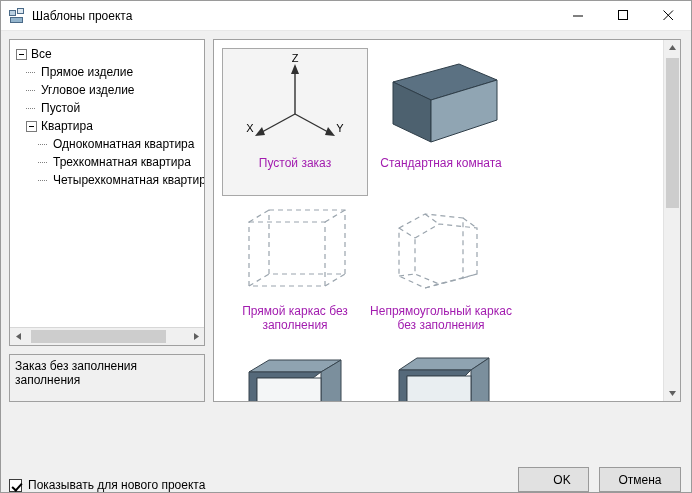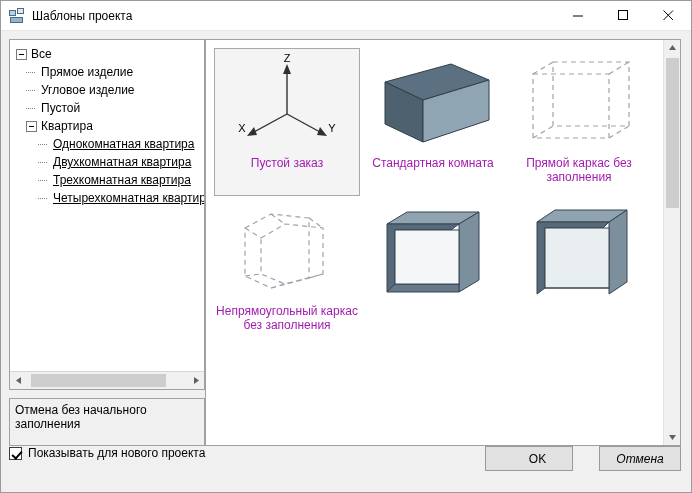--- a/index.html
+++ b/index.html
@@ -49,20 +49,21 @@
     width: 45px; height: 30px;
     display: flex; align-items: center; justify-content: center;
     background: transparent;
   }
   .cap-btn svg { display: block; }
   
   .content {
     flex: 1 1 auto;
     display: flex;
     padding: 8px 10px 0 8px;
+    gap: 8px;
     min-height: 0;
   }
   .left-col {
     width: 196px;
     display: flex; flex-direction: column;
     flex: 0 0 auto;
     min-height: 0;
   }
   .tree-panel {
     background: #ffffff;
@@ -99,21 +100,21 @@
   .tnode .dash {
     width: 11px; height: 11px;
     margin-right: 4px; position: relative; flex: 0 0 auto;
   }
   .tnode .dash::before {
     content: ""; position: absolute;
     left: 0px; top: 5px; width: 9px; height: 1px;
     border-top: 1px dotted #808080;
   }
   .indent1 { padding-left: 10px; }
-  .indent2 { padding-left: 22px; text-decoration: underline; }
+  .indent2 { padding-left: 22px; }
   
   .hscroll {
     position: absolute;
     left: 0; right: 0; bottom: 0;
     height: 18px;
     background: #f0f0f0;
     border-top: 1px solid #d7d7d7;
     display: flex; align-items: center;
   }
   .hsc-btn {
@@ -191,23 +192,24 @@
   }
   .vsc-btn.bottom { position: absolute; bottom: 0; }
   .vsc-thumb {
     position: absolute; top: 18px; left: 2px;
     width: 13px; height: 150px; background: #cdcdcd;
   }
   
   .footer {
     flex: 0 0 auto;
     height: 46px;
-    display: flex; align-items: flex-start;
+    display: flex; align-items: flex-end;
     padding: 0 10px 0 8px;
-    gap: 26px;
+    gap: 10px;
+    margin-top: 44px;
   }
   .chk-wrap { display: flex; align-items: center; gap: 6px; flex: 0 0 auto; }
   .chk {
     width: 13px; height: 13px;
     border: 1px solid #3c3c3c;
     background: #fff;
     position: relative;
   }
   .chk::after {
     content: "";
@@ -220,22 +222,22 @@
     height: 25px;
     border: 1px solid #adadad;
     background: #e1e1e1;
     font-size: 12px;
     color: #000;
     display: flex; align-items: center; justify-content: center;
     padding: 0 10px;
     flex: 0 0 auto;
   }
   .btn.wide { width: 165px; }
-  .btn.ok { width: 88px; border-color: #9a9a9a; padding-left: 27px; }
-  .btn.cancel { width: 82px; border-color: #9a9a9a; font-style: italic; }
+  .btn.ok { width: 71px; border-color: #9a9a9a; padding-left: 27px; }
+  .btn.cancel { width: 82px; border-color: #9a9a9a; }
   .spacer { flex: 1 1 auto; }
   .gap { width: 8px; flex: 0 0 auto; }
 </style>
 </head>
 <body>
 
 <div class="window">
 
   <div class="titlebar">
     <div class="title-icon">
@@ -293,24 +295,20 @@
           <div class="tnode indent1">
             <span class="twist"></span>
             <span>Квартира</span>
           </div>
 
           <div class="tnode indent2">
             <span class="dash"></span>
             <span>Однокомнатная квартира</span>
           </div>
 
-          <div class="tnode indent2">
-            <span class="dash"></span>
-            <span>Двухкомнатная квартира</span>
-          </div>
 
           <div class="tnode indent2">
             <span class="dash"></span>
             <span>Трехкомнатная квартира</span>
           </div>
 
           <div class="tnode indent2">
             <span class="dash"></span>
             <span>Четырехкомнатная квартира</span>
           </div>
@@ -327,21 +325,21 @@
             <div class="hsc-thumb"></div>
           </div>
           <div class="hsc-btn">
             <svg width="7" height="7" viewBox="0 0 7 7">
                 <polygon points="2,0 2,7 7,3.5" fill="#606060"></polygon>
               </svg>
           </div>
         </div>
       </div>
 
-      <div class="desc-panel">Отмена без начального заполнения</div>
+      <div class="desc-panel">Заказ без заполнения заполнения</div>
     </div>
 
     <div class="gallery-wrap">
       <div class="gallery">
 
         <div class="cell selected">
           <div class="thumb">
             <svg width="110" height="100" viewBox="0 0 110 100">
               <line x1="55" y1="60" x2="55" y2="18" stroke="#303030" stroke-width="1.4"></line>
               <polygon points="55,10 51,20 59,20" fill="#303030"></polygon>

